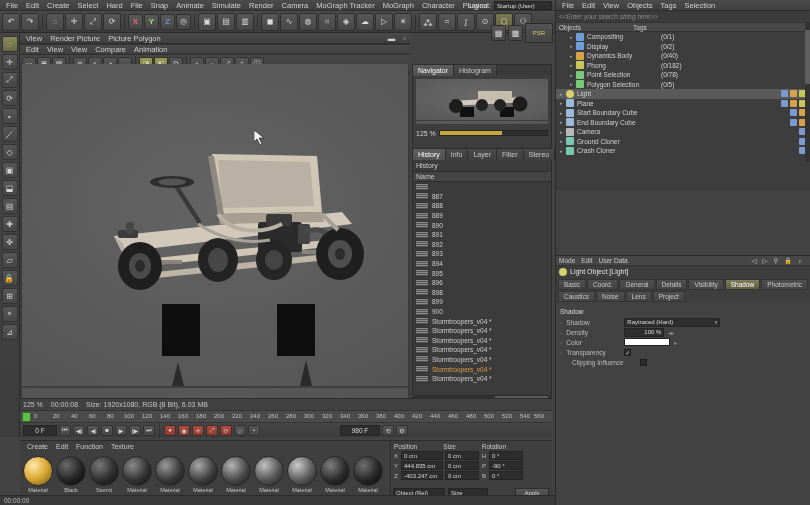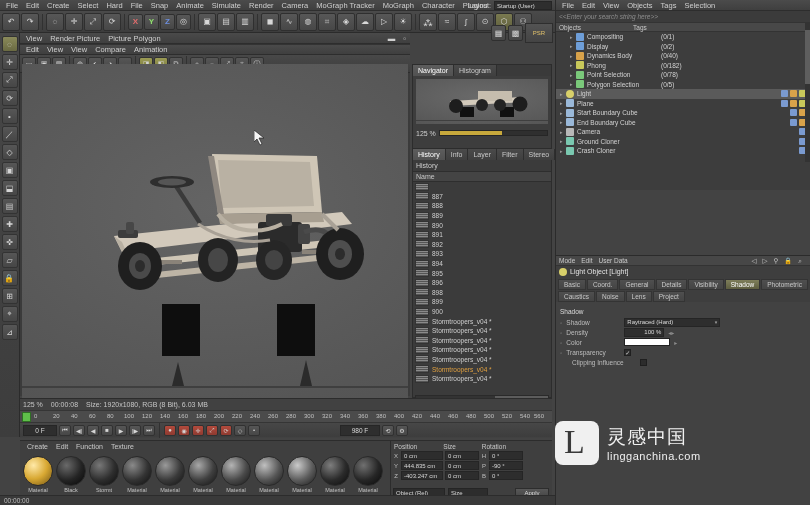--- a/index.html
+++ b/index.html
@@ -853,21 +853,14 @@
           <span class="chk"></span>
         </div>
       </div>
     </div>
 
     <div style="position:absolute; right:0; top:22px; width:5px; height:140px; background:#333;">
       <div style="position:absolute;left:0;top:8px;width:5px;height:54px;background:#5e5e5e;"></div>
     </div>
   </div>
 
-  <div class="wm">
-    <div class="wmlogo"></div>
-    <div class="wmtext">
-      <div class="wmtitle">灵感中国</div>
-      <div class="wmsub">lingganchina.com</div>
-    </div>
-  </div>
 
 </div>
 
 </body></html>

